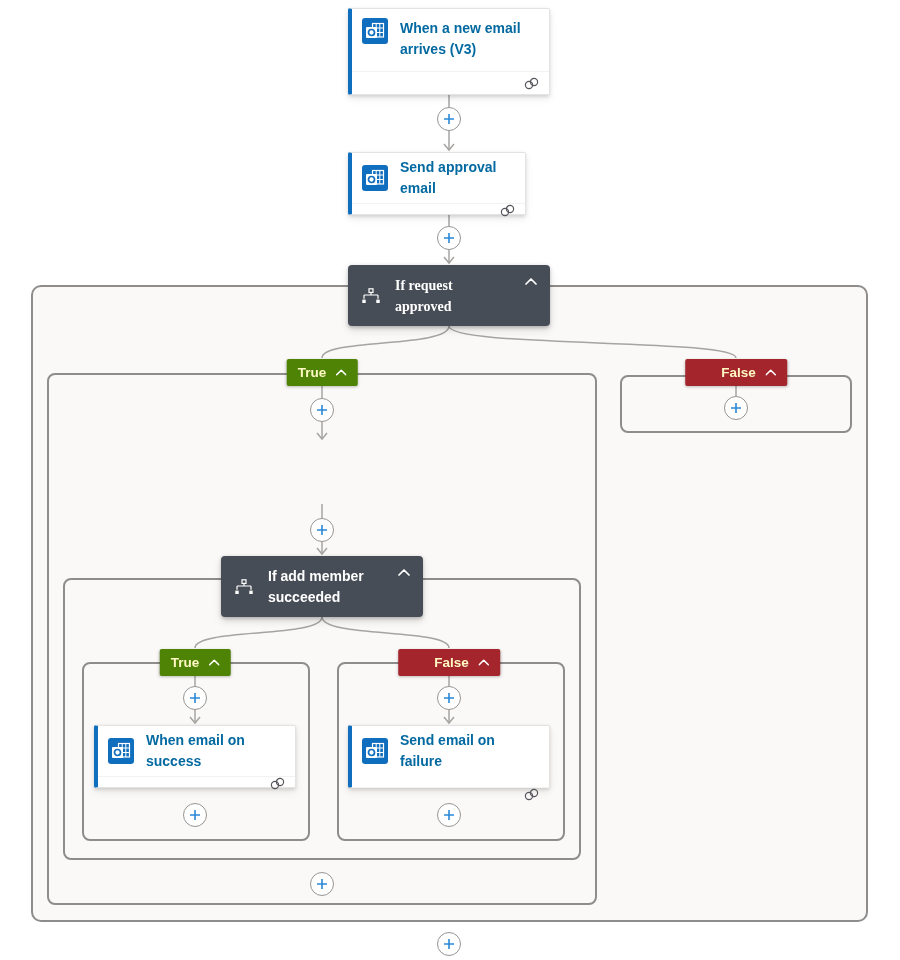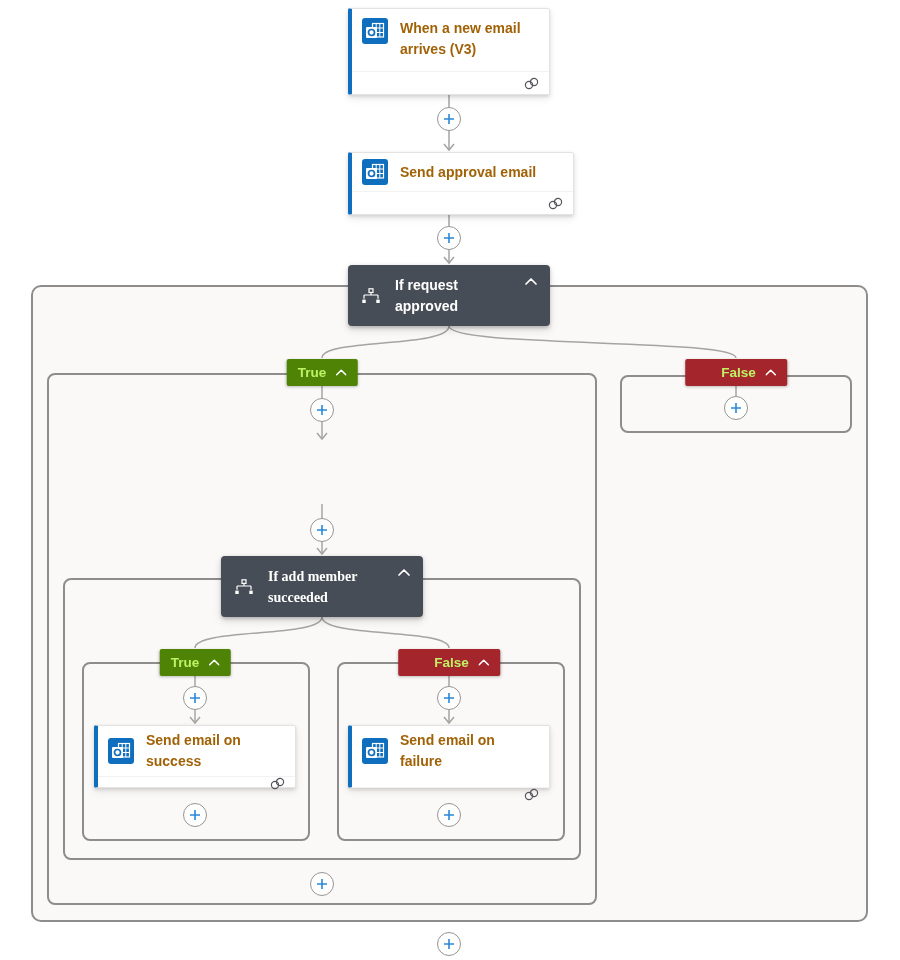--- a/index.html
+++ b/index.html
@@ -15,35 +15,35 @@
   .conn{stroke:#a6a4a2;stroke-width:1.5;fill:none;}
 
   
   .action-card{position:absolute;z-index:3;background:#fff;border:1px solid #e5e3e1;
     border-left:4px solid #106ebe;border-radius:2px;box-sizing:border-box;
     box-shadow:0 1.2px 3.6px rgba(0,0,0,.12),0 4px 9px rgba(0,0,0,.07);
     display:flex;flex-direction:column;cursor:pointer;}
   .action-card.mailchimp{border-left-color:#2ba2b4;}
   .title-row{flex:1;display:flex;align-items:center;gap:12px;padding:4px 10px;}
   .card-icon{width:26px;height:26px;flex:none;}
-  .card-title{font-size:14px;font-weight:700;color:#a16207;line-height:21px;}
+  .card-title{font-size:14px;font-weight:700;color:#0369a1;line-height:21px;}
   .card-footer{height:22px;border-top:1px solid #f3f2f1;display:flex;align-items:center;
     justify-content:flex-end;padding:0 9px;}
 
   
   .condition-card{position:absolute;z-index:3;background:#474d56;border-radius:4px;box-sizing:border-box;
     box-shadow:0 1.2px 3.6px rgba(0,0,0,.2),0 4px 9px rgba(0,0,0,.12);
     display:flex;align-items:center;gap:14px;padding:0 13px;cursor:pointer;}
   .condition-card .card-title{color:#fff;}
   .cond-chev{align-self:flex-start;margin-top:13px;margin-left:auto;cursor:pointer;}
 
   
   .badge{position:absolute;z-index:4;transform:translateX(-50%);height:27px;
     display:flex;align-items:center;gap:9px;padding:0 11px;border-radius:2px;
-    color:#bef264;font-size:13.5px;font-weight:700;cursor:pointer;
+    color:#fef9c3;font-size:13.5px;font-weight:700;cursor:pointer;
     box-shadow:0 1px 3px rgba(0,0,0,.25);}
   .badge.green{background:#4f8306;}
   .badge.red{background:#a4262c;padding-left:36px;}
 
   
   .plus-btn{position:absolute;z-index:4;width:24px;height:24px;transform:translate(-50%,-50%);
     border-radius:50%;background:#fff;border:1px solid #979593;box-sizing:border-box;
     display:flex;align-items:center;justify-content:center;cursor:pointer;}
   .hidden-defs{position:absolute;width:0;height:0;overflow:hidden;}
 </style>
@@ -131,35 +131,35 @@
         </svg>
       <span class="card-title">When a new email arrives (V3)</span>
     </div>
     <div class="card-footer">
       <svg width="17" height="13">
           <use href="#sym-link"></use>
         </svg>
     </div>
   </div>
 
-  <div class="action-card" style="left:348px;top:152px;width:226px;height:63px;">
+  <div class="action-card" style="left:348px;top:152px;width:178px;height:63px;">
     <div class="title-row">
       <svg class="card-icon">
           <use href="#sym-outlook"></use>
         </svg>
       <span class="card-title">Send approval email</span>
     </div>
     <div class="card-footer">
       <svg width="17" height="13">
           <use href="#sym-link"></use>
         </svg>
     </div>
   </div>
 
-  <div class="condition-card" style="left:348px;top:265px;width:202px;height:61px;">
+  <div class="condition-card" style="left:348px;top:265px;width:202px;height:61px;font-family:Liberation Serif, serif;">
     <svg width="20" height="16">
         <use href="#sym-condition"></use>
       </svg>
     <span class="card-title" style="width:110px;">If request approved</span>
     <svg class="cond-chev" width="12" height="7">
         <use href="#sym-chevron"></use>
       </svg>
   </div>
 
   <div class="badge green" style="left:322px;top:359px;">
@@ -169,21 +169,21 @@
       </svg>
   </div>
   <div class="badge red" style="left:736px;top:359px;">
     <span>False</span>
     <svg width="11" height="7">
         <use href="#sym-chevron"></use>
       </svg>
   </div>
 
 
-  <div class="condition-card" style="left:221px;top:556px;width:202px;height:61px;font-family:Liberation Serif, serif;">
+  <div class="condition-card" style="left:221px;top:556px;width:202px;height:61px;">
     <svg width="20" height="16">
         <use href="#sym-condition"></use>
       </svg>
     <span class="card-title" style="width:110px;">If add member succeeded</span>
     <svg class="cond-chev" width="12" height="7">
         <use href="#sym-chevron"></use>
       </svg>
   </div>
 
   <div class="badge green" style="left:195px;top:649px;">
@@ -197,21 +197,21 @@
     <svg width="11" height="7">
         <use href="#sym-chevron"></use>
       </svg>
   </div>
 
   <div class="action-card" style="left:94px;top:725px;width:202px;height:63px;">
     <div class="title-row">
       <svg class="card-icon">
           <use href="#sym-outlook"></use>
         </svg>
-      <span class="card-title">Send email on success</span>
+      <span class="card-title">When email on success</span>
     </div>
     <div class="card-footer">
       <svg width="17" height="13">
           <use href="#sym-link"></use>
         </svg>
     </div>
   </div>
 
   <div class="action-card" style="left:348px;top:725px;width:202px;height:63px;gap:11px;">
     <div class="title-row">

